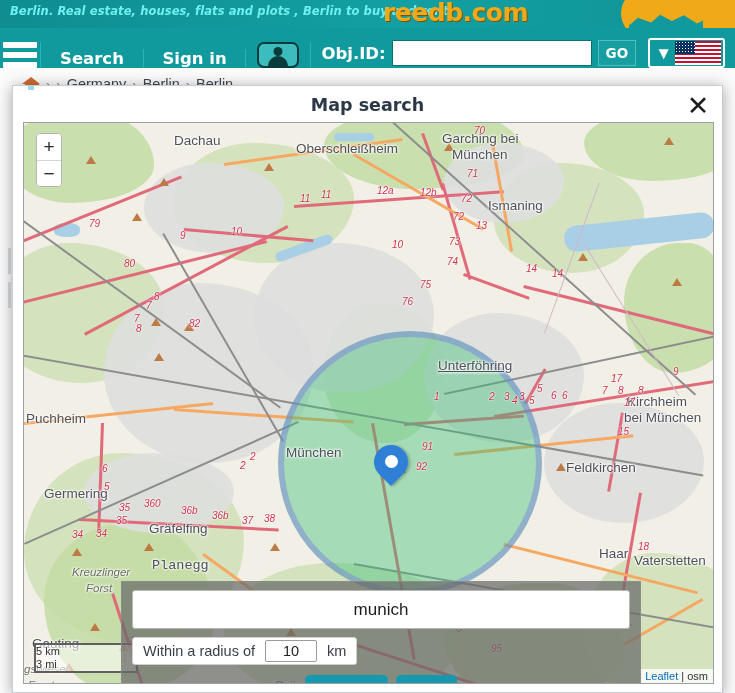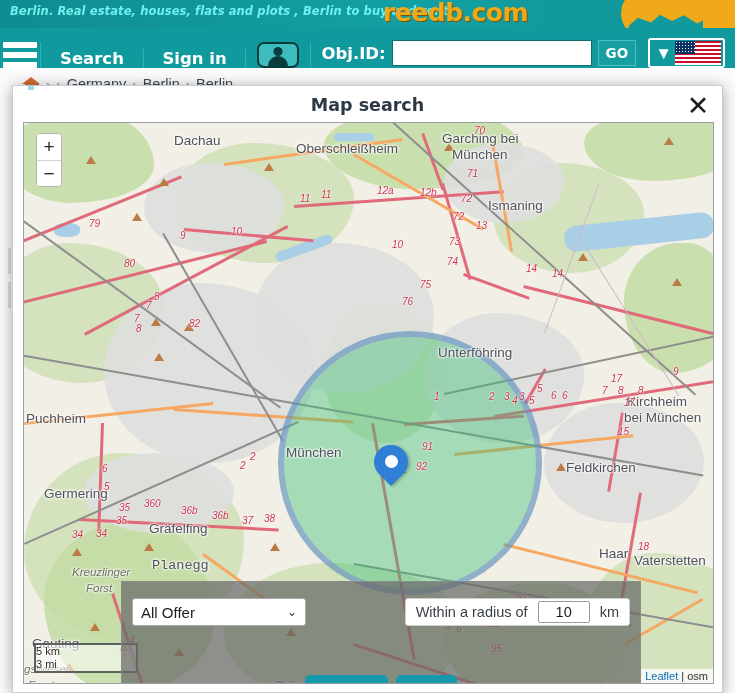--- a/index.html
+++ b/index.html
@@ -418,21 +418,21 @@
             <div class="pin-dot"></div>
         </div>
       </div>
 
       <div id="place-labels">
           <div class="place" style="left: 150px; top: 10px;">Dachau</div>
           <div class="place" style="left: 272px; top: 18px; text-align: center;">Oberschleißheim</div>
           <div class="place" style="left: 418px; top: 8px;">Garching bei</div>
           <div class="place" style="left: 428px; top: 24px;">München</div>
           <div class="place" style="left: 464px; top: 75px;">Ismaning</div>
-          <div class="place" style="left: 414px; top: 222px;">Unterföhring</div>
+          <div class="place" style="left: 414px; top: 235px; text-decoration: underline;">Unterföhring</div>
           <div class="place" style="left: 603px; top: 271px;">Kirchheim</div>
           <div class="place" style="left: 600px; top: 287px;">bei München</div>
           <div class="place" style="left: 542px; top: 337px;">Feldkirchen</div>
           <div class="place" style="left: 575px; top: 423px;">Haar</div>
           <div class="place" style="left: 610px; top: 430px;">Vaterstetten</div>
           <div class="place" style="left: 2px; top: 288px;">Puchheim</div>
           <div class="place" style="left: 20px; top: 363px;">Germering</div>
           <div class="place" style="left: 125px; top: 398px;">Gräfelfing</div>
           <div class="place" style="left: 128px; top: 435px; font-family: Liberation Mono, monospace;">Planegg</div>
           <div class="place" style="left: 8px; top: 513px;">Gauting</div>
@@ -519,25 +519,22 @@
       <div class="scale-ctl">
         <div class="scale-bar top">5 km</div>
         <div class="scale-bar">3 mi</div>
       </div>
 
       <div class="attrib">
         <a href="#">Leaflet</a><span> | </span><span>osm</span>
       </div>
 
       <div class="search-panel">
+        <div class="place-input" placeholder="Enter a place">munich</div>
         <div class="panel-row2">
-          <div class="offer-select">
-            <span>All Offer</span>
-            <span class="sel-caret">⌄</span>
-          </div>
           <div class="radius-group">
             <span class="radius-label">Within a radius of</span>
             <span class="radius-input">10</span>
             <span class="radius-unit">km</span>
           </div>
         </div>
         <div class="panel-btns">
           <button class="btn">Cancel</button>
           <button class="btn ok">OK</button>
         </div>

